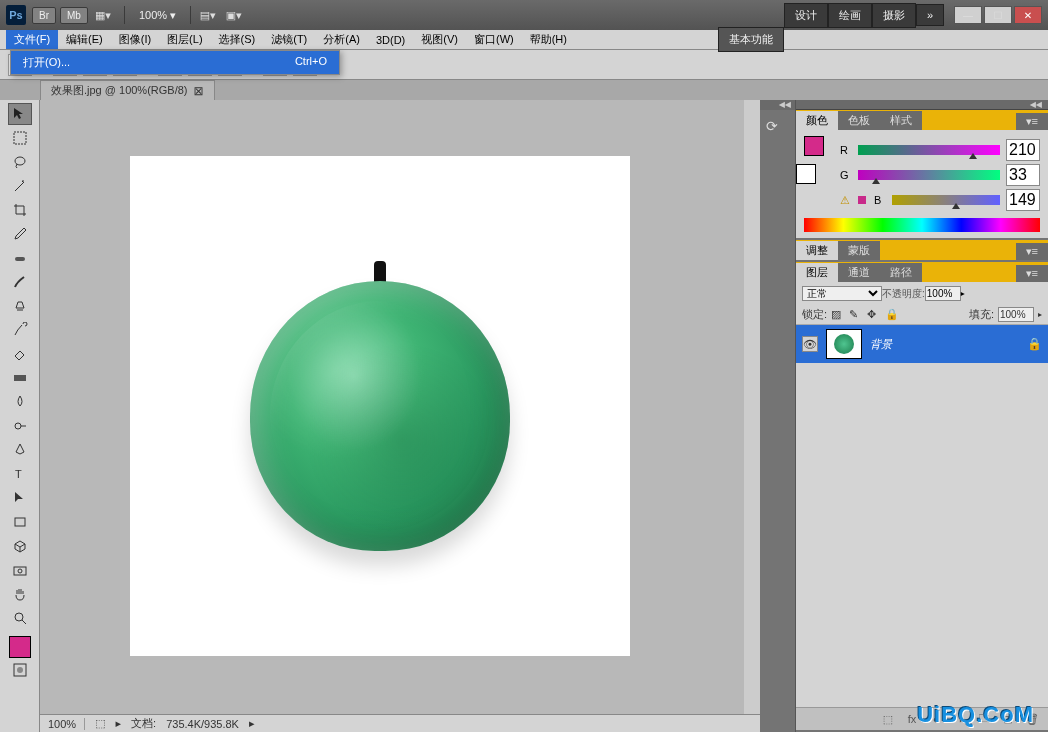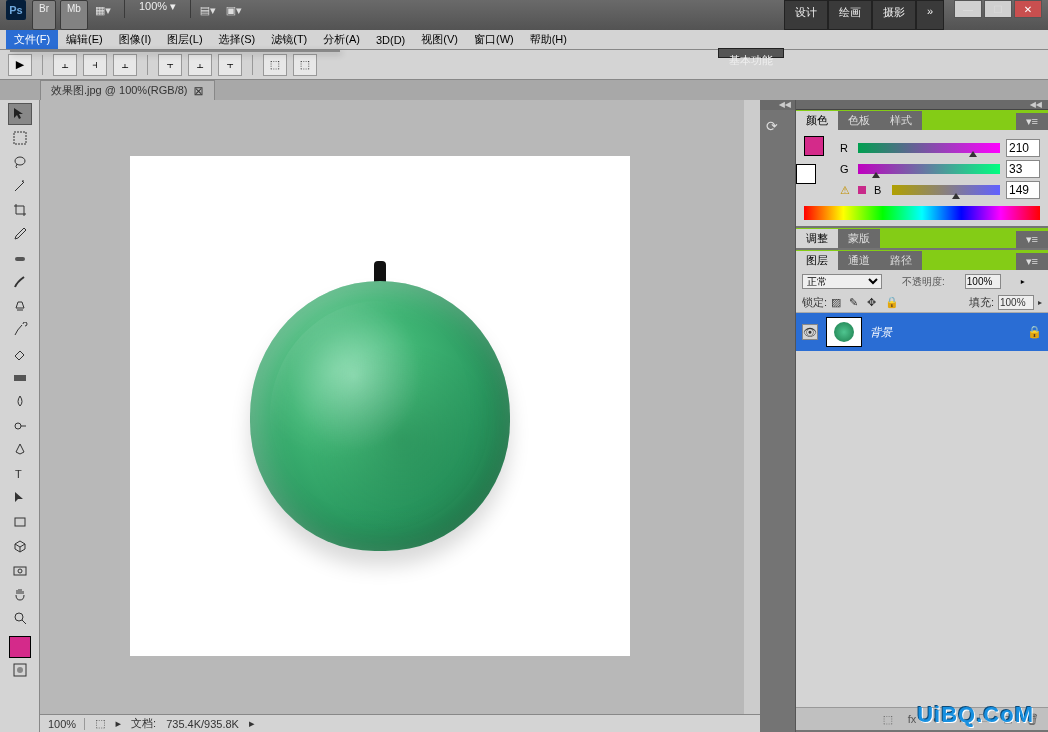--- a/index.html
+++ b/index.html
@@ -1,19 +1,19 @@
 <!DOCTYPE html>
 <html><head>
 <meta charset="utf-8">
 <style>
 * { margin: 0; padding: 0; box-sizing: border-box; font-family: "Microsoft YaHei", sans-serif; font-size: 11px; user-select: none; }
 body { background: #b8b8b8; width: 1048px; height: 732px; overflow: hidden; position: relative; }
 
 
-.title-bar { height: 30px; background: linear-gradient(#6a6a6a, #535353); display: flex; padding: 0 6px; color: #ddd; }
+.title-bar { height: 30px; background: linear-gradient(#6a6a6a, #535353); display: flex; align-items: center; padding: 0 6px; color: #ddd; }
 .ps-logo { width: 20px; height: 20px; background: #041e3a; color: #6fa8dc; display: flex; align-items: center; justify-content: center; font-weight: bold; font-size: 11px; border-radius: 2px; margin-right: 6px; }
 .tb-btn { background: #828282; border: 1px solid #3a3a3a; color: #eee; padding: 2px 6px; margin-right: 4px; border-radius: 2px; font-size: 10px; }
 .tb-icon { width: 22px; height: 20px; display: inline-flex; align-items: center; justify-content: center; margin-right: 4px; color: #ddd; }
 .tb-zoom { color: #eee; margin: 0 8px; }
 .separator { width: 1px; height: 18px; background: #3a3a3a; margin: 0 6px; }
 .spacer { flex: 1; }
 .workspace-tab { background: #3a3a3a; color: #eee; padding: 4px 10px; border: 1px solid #222; }
 .workspace-tab.active { background: #555; margin-top: 48px; }
 .window-controls { display: flex; gap: 2px; margin-left: 10px; }
 .win-btn { width: 28px; height: 18px; background: #d0d0d0; border: 1px solid #555; display: flex; align-items: center; justify-content: center; font-size: 10px; }
@@ -59,38 +59,38 @@
 
 
 .scroll-v { position: absolute; right: 0; top: 0; width: 16px; height: 100%; background: #ccc; }
 
 
 .panels { width: 252px; background: #747474; display: flex; flex-direction: column; }
 .panel-dock { width: 36px; background: #747474; border-right: 1px solid #555; }
 .right-side { display: flex; }
 
 .panel { background: #d4d4d4; margin-bottom: 2px; }
-.panel-tabs { background: #84cc16; display: flex; height: 20px; align-items: flex-end; }
+.panel-tabs { background: #eab308; display: flex; height: 20px; align-items: flex-end; }
 .panel-tab { padding: 2px 10px; color: #ddd; background: #6a6a6a; }
 .panel-tab.active { background: #d4d4d4; color: #000; }
 .panel-body { padding: 6px 8px; }
 .color-panel .fg { width: 20px; height: 20px; background: #d42a8a; border: 1px solid #000; }
 .color-panel .bg { width: 20px; height: 20px; background: #fff; border: 1px solid #000; margin-left: -8px; margin-top: 8px; }
 .slider-row { display: flex; align-items: center; margin: 3px 0; gap: 6px; }
 .slider-row .lbl { width: 12px; color: #000; }
 .slider-row .track { flex: 1; height: 10px; position: relative; }
 .slider-row .track.r { background: linear-gradient(to right, #00a050, #ff00ff); }
 .slider-row .track.g { background: linear-gradient(to right, #c000c0, #00ff80); }
 .slider-row .track.b { background: linear-gradient(to right, #b0a000, #6060ff); }
 .slider-row .thumb { position: absolute; top: 8px; width: 0; height: 0; border-left: 4px solid transparent; border-right: 4px solid transparent; border-bottom: 6px solid #333; }
-.slider-row input { width: 34px; font-size: 12px; padding: 1px 2px; border: 1px solid #888; }
+.slider-row input { width: 34px; font-size: 16px; padding: 1px 2px; border: 1px solid #888; }
 .spectrum { height: 14px; margin-top: 4px; background: linear-gradient(to right, #ff0000, #ffff00, #00ff00, #00ffff, #0000ff, #ff00ff, #ff0000); }
 
 
-.layers-panel .controls { display: flex; align-items: center; gap: 20px; padding: 4px 6px; }
+.layers-panel .controls { display: flex; align-items: center; gap: 0; padding: 4px 6px; }
 .layers-panel select { flex: 0 0 80px; font-size: 10px; border: 1px solid #888; }
 .layers-panel .opacity-lbl { font-size: 10px; color: #555; }
 .layers-panel .opacity-val { width: 36px; font-size: 10px; border: 1px solid #888; padding: 1px; background: #eee; }
 .lock-row { display: flex; align-items: center; gap: 4px; padding: 2px 6px; border-bottom: 1px solid #aaa; color: #333; font-size: 10px; }
 .lock-row .icon { width: 14px; height: 14px; }
 .layer-list { background: #d4d4d4; min-height: 280px; }
 .layer-item { display: flex; align-items: center; background: #2a6dd4; color: #fff; padding: 4px 6px; gap: 8px; }
 .layer-item .eye { width: 16px; height: 16px; background: #d4d4d4; border: 1px solid #888; display: flex; align-items: center; justify-content: center; color: #333; }
 .layer-item .thumb { width: 36px; height: 30px; background: #fff; border: 1px solid #000; display: flex; align-items: center; justify-content: center; }
 .layer-item .thumb .mini-jade { width: 20px; height: 20px; background: radial-gradient(circle, #4fc590, #1a7a4a); border-radius: 50%; }
@@ -159,20 +159,24 @@
   <div class="vsep"></div>
   <div class="opt-icon">⫟</div>
   <div class="opt-icon">⫠</div>
   <div class="opt-icon">⫟</div>
   <div class="vsep"></div>
   <div class="opt-icon">⬚</div>
   <div class="opt-icon">⬚</div>
 </div>
 
 <div class="dropdown">
+  <div class="dropdown-item highlight">
+    <span>打开(O)...</span>
+    <span>Ctrl+O</span>
+  </div>
 </div>
 
 <div class="doc-tabs">
   <div class="doc-tab">
     <span>效果图.jpg @ 100%(RGB/8)</span>
     <span class="close-x">⊠</span>
   </div>
 </div>
 
 <div class="main-area">

